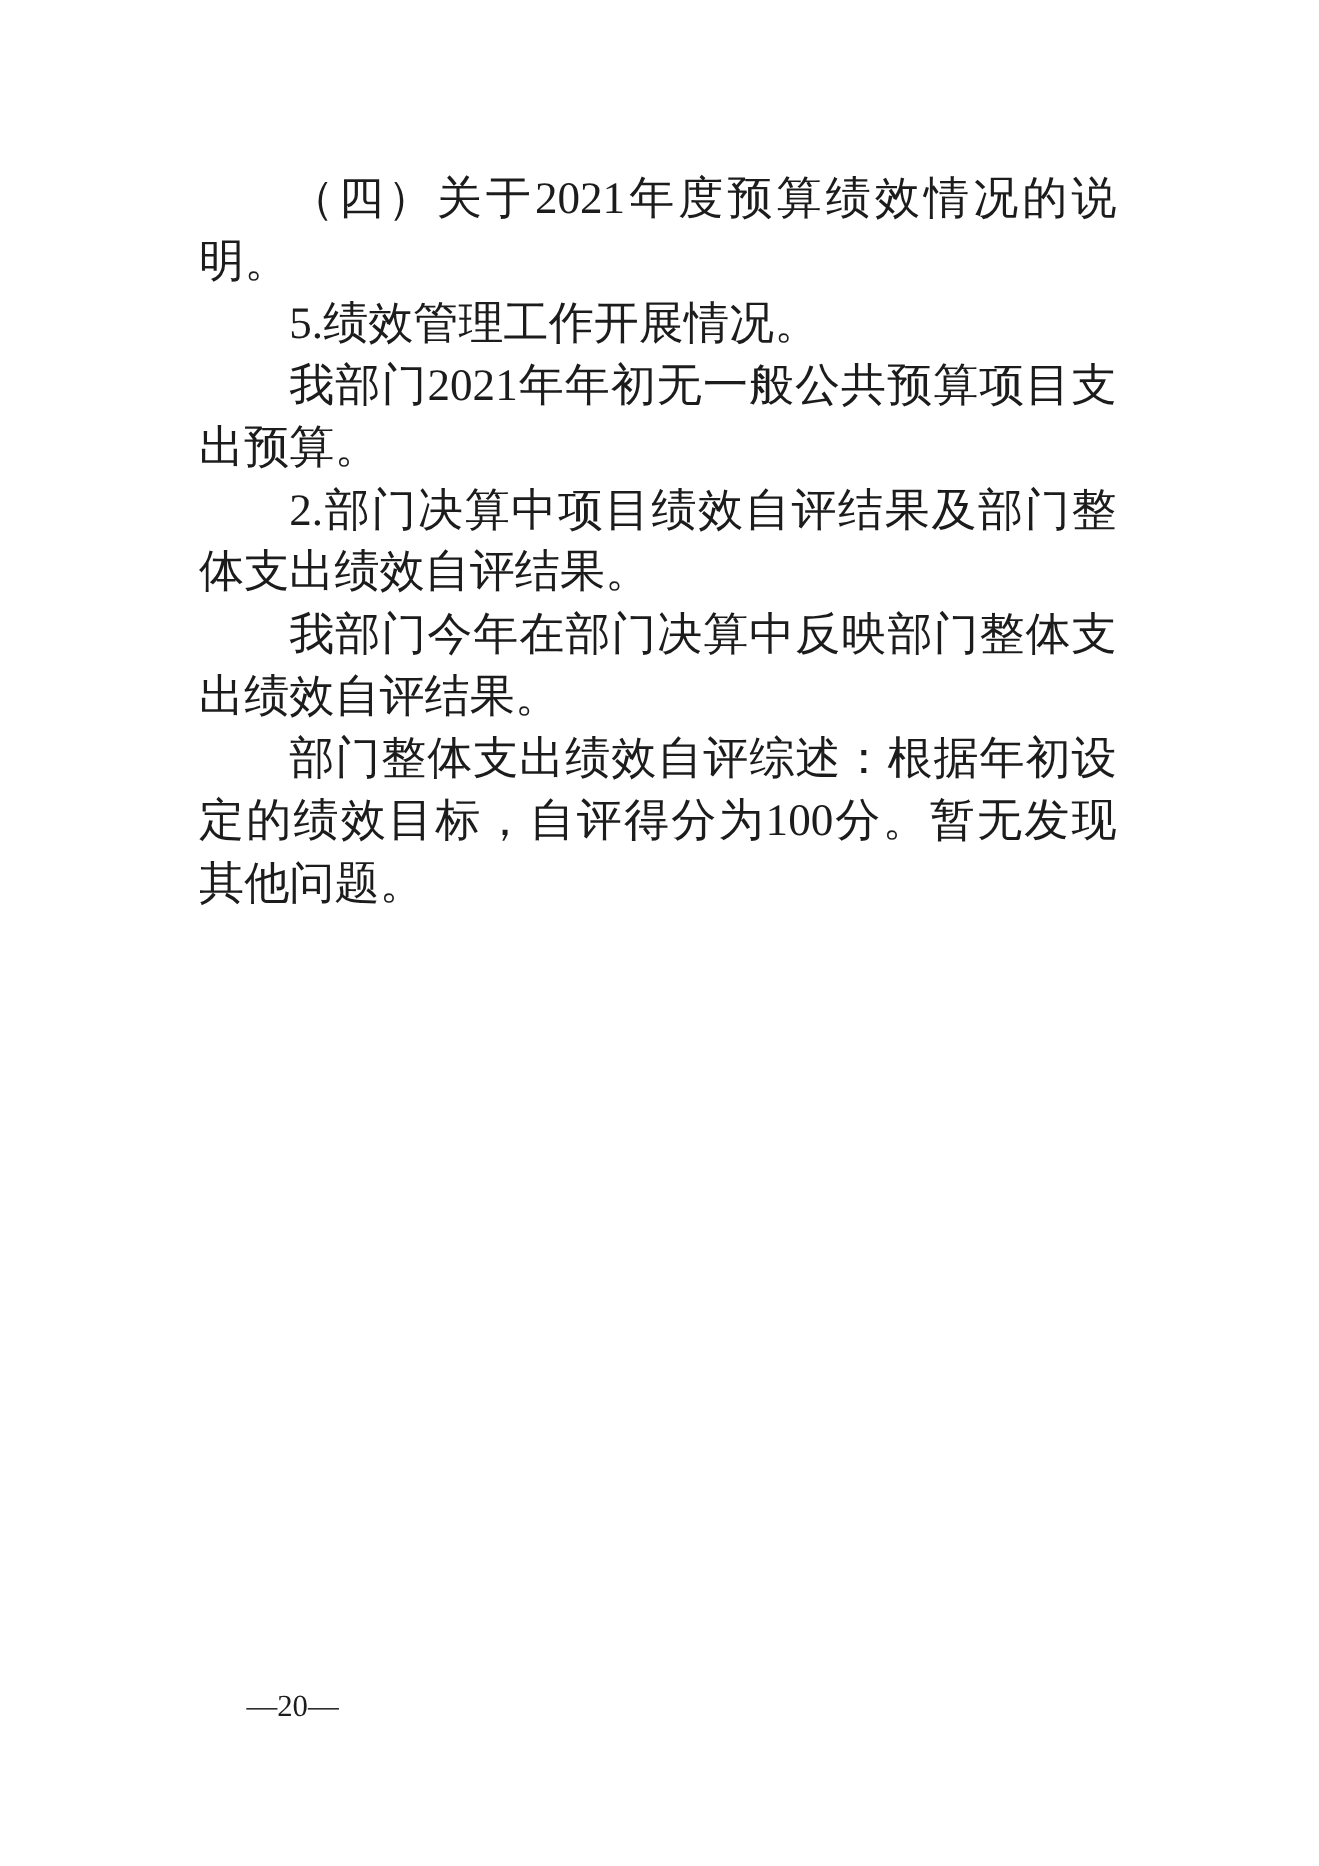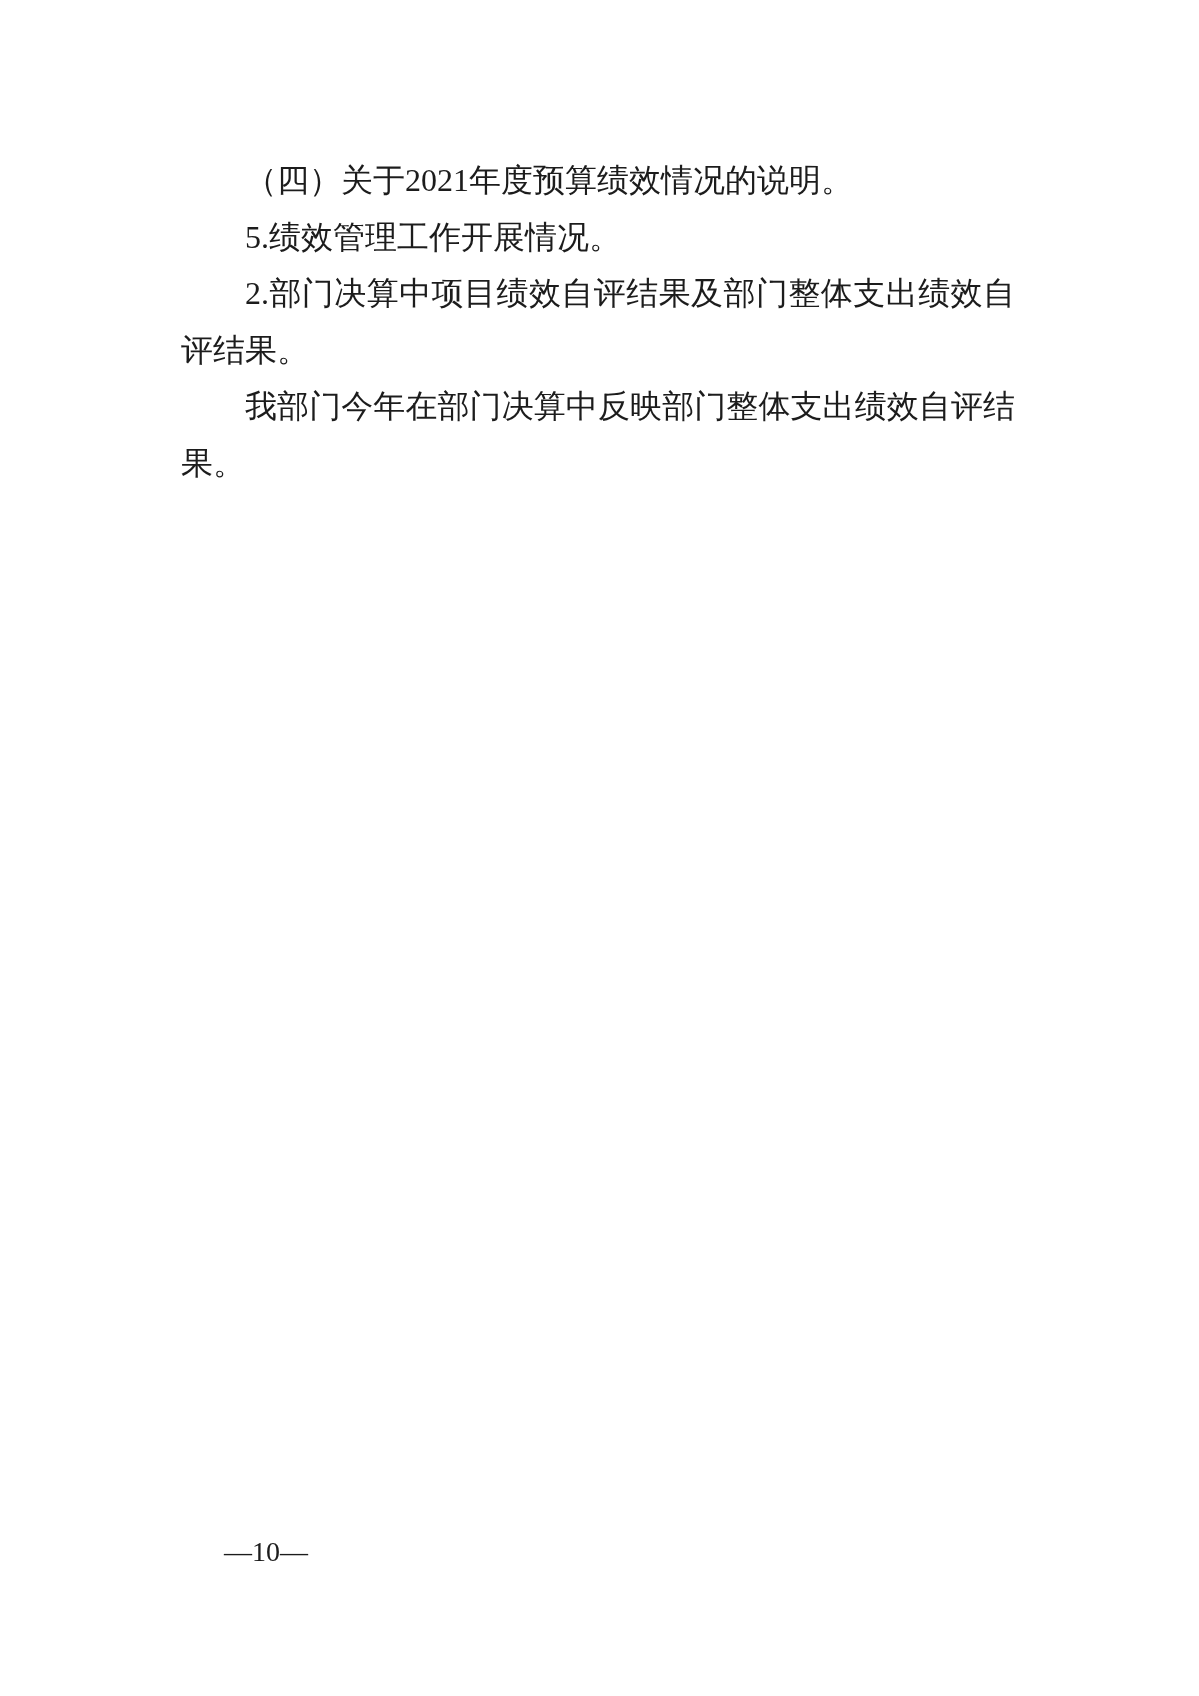--- a/index.html
+++ b/index.html
@@ -18,21 +18,21 @@
     position: absolute;
     inset: 0;
     background: #ffffff;
   }
   .doc-body {
     position: absolute;
     left: 181px;
     top: 152px;
     width: 834px;
     color: #1c1c1c;
-    font-size: 32px;
+    font-size: 41px;
     line-height: 56.5px;
     text-align: justify;
     text-justify: inter-ideograph;
     word-break: normal;
     line-break: strict;
   }
   .doc-body p {
     margin: 0;
     padding: 0;
     text-indent: 2em;
@@ -48,19 +48,21 @@
   }
 </style>
 </head>
 <body>
 
 <div class="page">
 
   <div class="doc-body">
     <p>（四）关于2021年度预算绩效情况的说明。</p>
     <p>5.绩效管理工作开展情况。</p>
+    <p>我部门2021年年初无一般公共预算项目支出预算。</p>
     <p>2.部门决算中项目绩效自评结果及部门整体支出绩效自评结果。</p>
     <p>我部门今年在部门决算中反映部门整体支出绩效自评结果。</p>
+    <p>部门整体支出绩效自评综述：根据年初设定的绩效目标，自评得分为100分。暂无发现其他问题。</p>
   </div>
 
-  <div class="page-number">—10—</div>
+  <div class="page-number">—20—</div>
 
 </div>
 
 </body></html>

